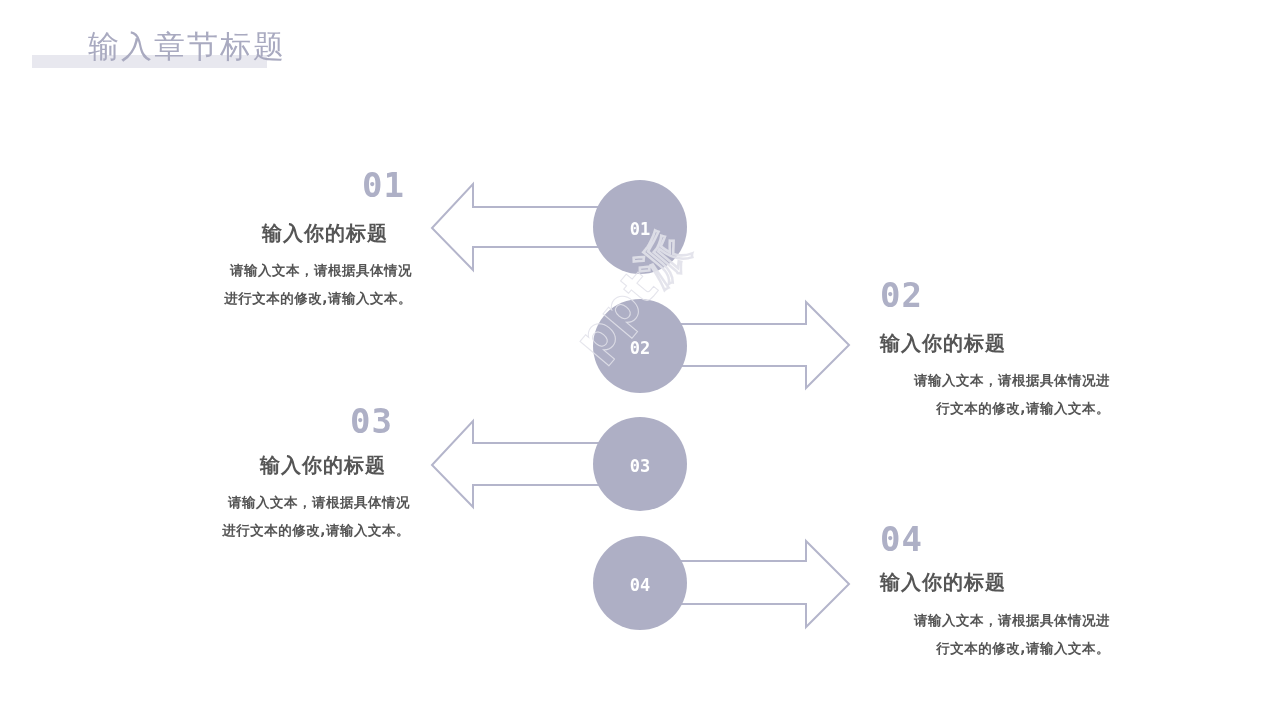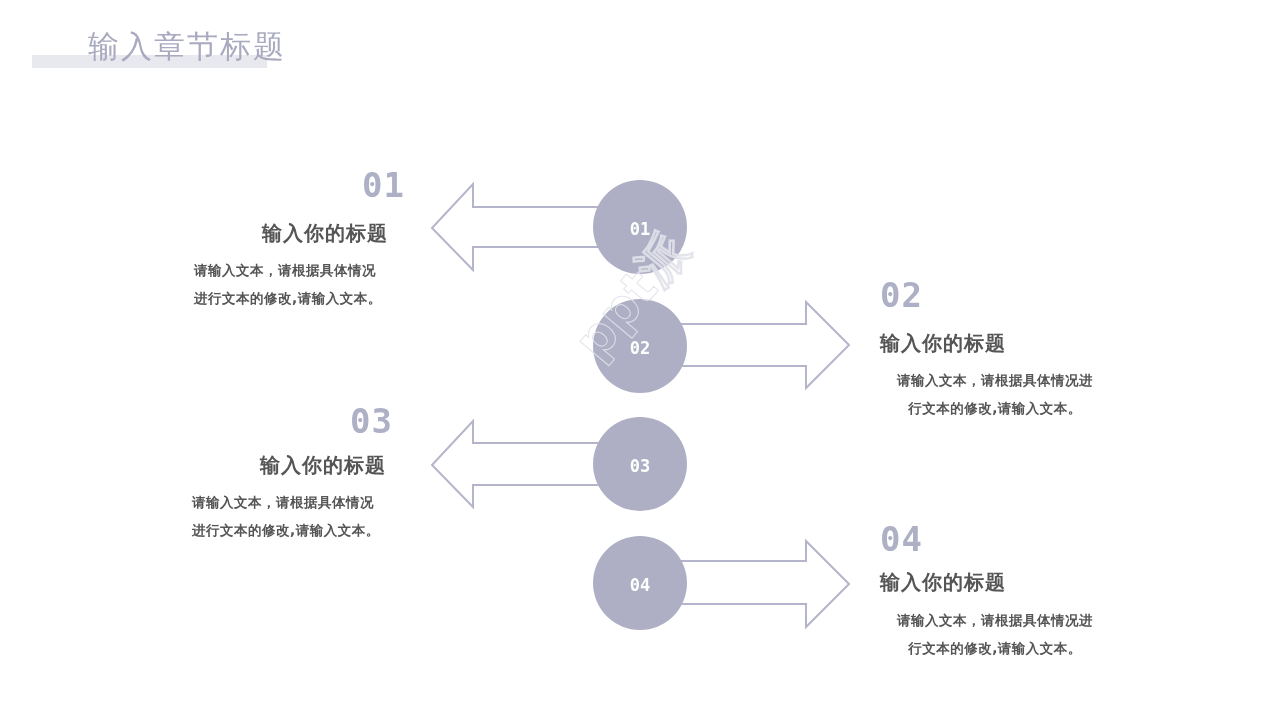--- a/index.html
+++ b/index.html
@@ -30,22 +30,22 @@
     line-height: 36px; letter-spacing: 1px;
   }
   .item-title {
     position: absolute; font-size: 20px; font-weight: bold; color: #555555;
     line-height: 28px; white-space: nowrap; letter-spacing: 1px; text-align: center;
   }
   .item-body {
     position: absolute; font-size: 13.5px; font-weight: bold; color: #555555;
     line-height: 28px; letter-spacing: 0.5px;
   }
-  .left .item-body { text-align: left; width: 218px; }
-  .right .item-body { text-align: center; width: 230px; }
+  .left .item-body { text-align: right; width: 218px; }
+  .right .item-body { text-align: right; width: 230px; }
   .watermark {
     position: absolute; left: 560px; top: 330px;
     font-size: 50px; font-weight: bold; color: transparent;
     -webkit-text-stroke: 1px #e2e2ea;
     transform: rotate(-50deg); transform-origin: left top;
     white-space: nowrap; opacity: 0.9; pointer-events: none;
   }
 </style>
 </head>
 <body>

